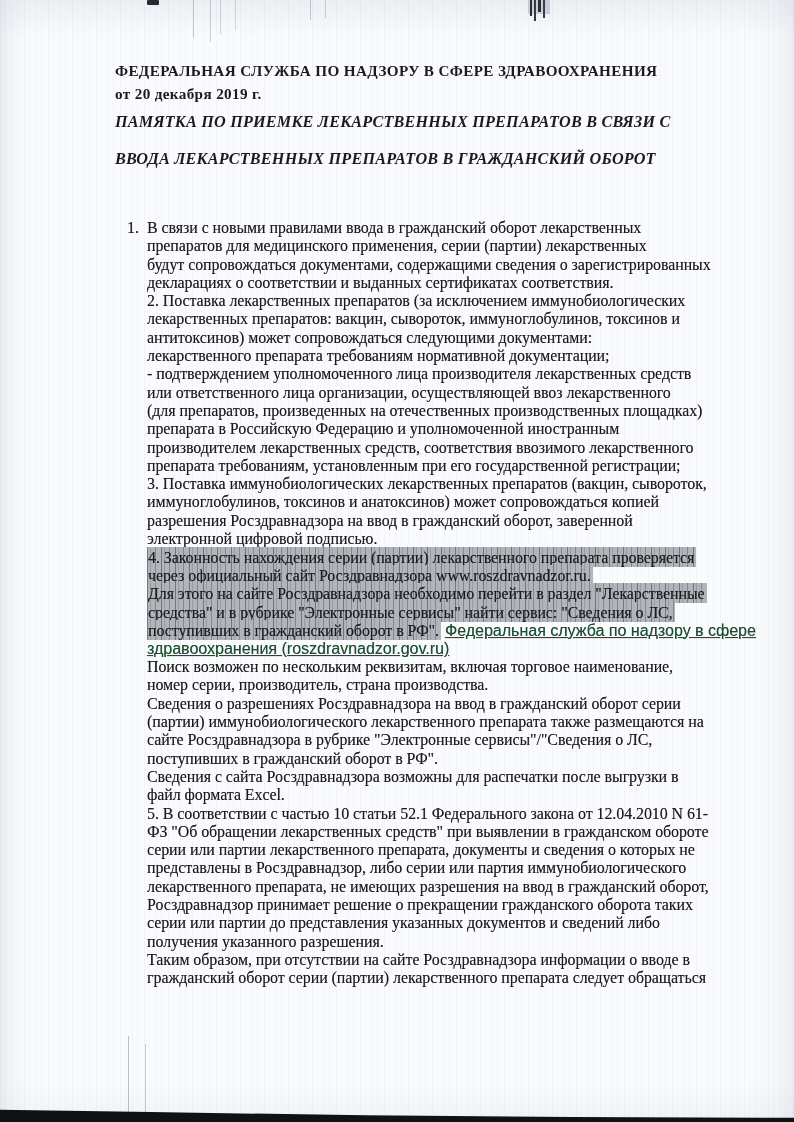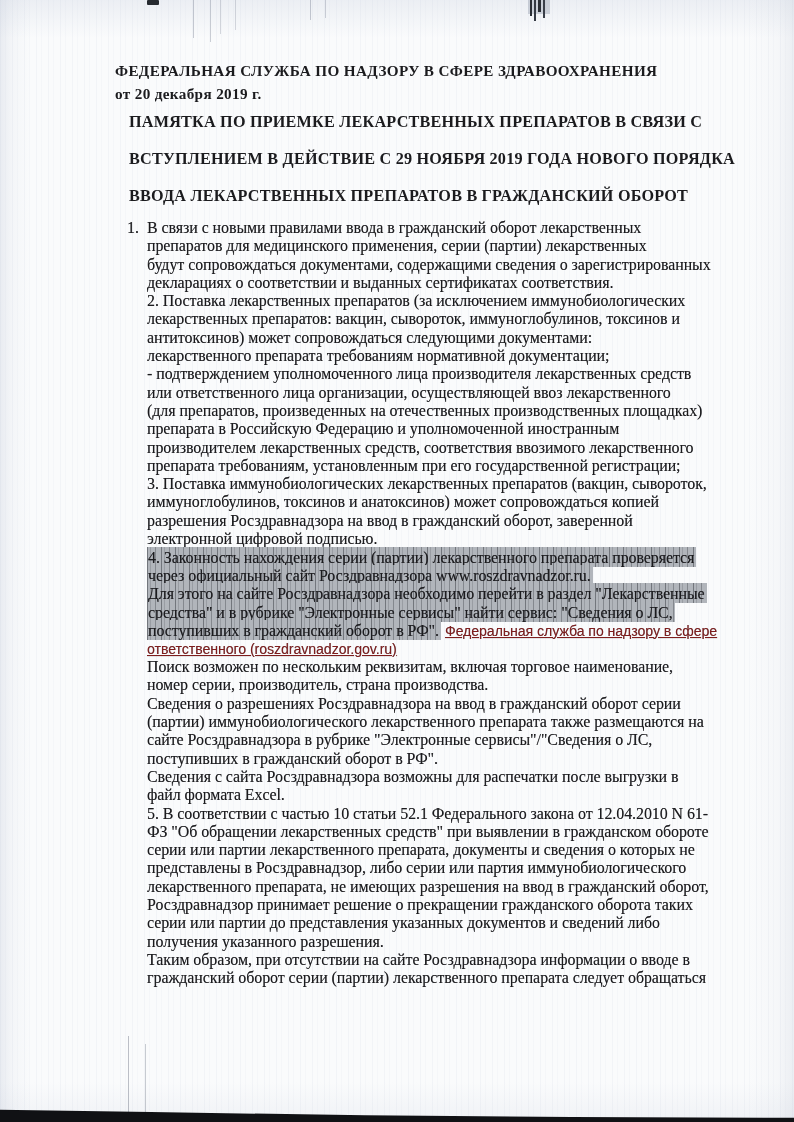--- a/index.html
+++ b/index.html
@@ -18,41 +18,41 @@
       linear-gradient(0deg, rgba(198,206,221,0.20) 0, rgba(198,206,221,0) 40px),
       repeating-linear-gradient(90deg, rgba(146,160,190,0.075) 0 1px, rgba(0,0,0,0) 1px 5px, rgba(146,160,190,0.05) 5px 6px, rgba(0,0,0,0) 6px 12px);
   }
   .streak{position:absolute;top:0;pointer-events:none;}
   .mark{position:absolute;pointer-events:none;}
   .bottom-edge{
     position:absolute;left:0;bottom:0;width:794px;height:16px;background:#101114;
     clip-path:polygon(0 24%, 19% 38%, 46% 58%, 72% 68%, 100% 74%, 100% 100%, 0 100%);
   }
   .header{position:absolute;left:115px;top:60px;font-weight:bold;font-size:15.2px;line-height:22.5px;letter-spacing:0.35px;}
-  .title{position:absolute;left:129px;top:112px;font-weight:bold;font-size:16.2px;letter-spacing:0.2px;}
+  .title{position:absolute;left:115px;top:112px;font-weight:bold;font-size:16.2px;letter-spacing:0.2px;font-style:italic;}
   .title-line{line-height:20px;margin-bottom:17px;white-space:pre;}
   .body-text{
     position:absolute;left:147px;top:219px;width:616px;
     font-size:15.8px;line-height:18.3px;
     text-shadow:0.2px 0.2px 0.35px rgba(27,27,32,0.5);
   }
   .line{position:relative;white-space:pre;height:18.3px;}
   .list-number{position:absolute;left:-20px;top:0;}
   .seg-highlight{
     background-color:#b1b5bb;
     background-image:repeating-linear-gradient(90deg,
       rgba(28,31,38,0.42) 0 1px, rgba(0,0,0,0) 1px 3px,
       rgba(28,31,38,0.16) 3px 4px, rgba(0,0,0,0) 4px 8px,
       rgba(28,31,38,0.30) 8px 9px, rgba(0,0,0,0) 9px 14px);
     padding:1.5px 2px 1.5px 1px;
     margin-top:42px;
   }
   .seg-link{
     font-family:"Liberation Sans","DejaVu Sans",sans-serif;
-    font-size:14px;color:#7f1d1d;text-decoration:underline;cursor:pointer;
+    font-size:16px;color:#14532d;text-decoration:underline;cursor:pointer;
   }
   .seg-normal{}
 </style>
 </head>
 <body>
 
 <div class="page">
 
   <div class="scan-texture"></div>
 
@@ -72,21 +72,20 @@
   <div class="mark" style="left:128px;top:1036px;width:1px;height:76px;background:rgba(70,78,96,0.35);"></div>
   <div class="mark" style="left:145px;top:1044px;width:1px;height:68px;background:rgba(70,78,96,0.28);"></div>
 
   <div class="header">
     <div>ФЕДЕРАЛЬНАЯ СЛУЖБА ПО НАДЗОРУ В СФЕРЕ ЗДРАВООХРАНЕНИЯ</div>
     <div>от 20 декабря 2019 г.</div>
   </div>
 
   <div class="title">
     <div class="title-line">ПАМЯТКА ПО ПРИЕМКЕ ЛЕКАРСТВЕННЫХ ПРЕПАРАТОВ В СВЯЗИ С</div>
-    <div class="title-line">ВСТУПЛЕНИЕМ В ДЕЙСТВИЕ С 29 НОЯБРЯ 2019 ГОДА НОВОГО ПОРЯДКА</div>
     <div class="title-line">ВВОДА ЛЕКАРСТВЕННЫХ ПРЕПАРАТОВ В ГРАЖДАНСКИЙ ОБОРОТ</div>
   </div>
 
   <div class="body-text">
       <div class="line"><span class="list-number">1.</span><span class="seg-normal">В связи с новыми правилами ввода в гражданский оборот лекарственных</span></div>
       <div class="line"><span class="seg-normal">препаратов для медицинского применения, серии (партии) лекарственных</span></div>
       <div class="line"><span class="seg-normal">будут сопровождаться документами, содержащими сведения о зарегистрированных</span></div>
       <div class="line"><span class="seg-normal">декларациях о соответствии и выданных сертификатах соответствия.</span></div>
       <div class="line"><span class="seg-normal">2. Поставка лекарственных препаратов (за исключением иммунобиологических</span></div>
       <div class="line"><span class="seg-normal">лекарственных препаратов: вакцин, сывороток, иммуноглобулинов, токсинов и</span></div>
@@ -100,21 +99,21 @@
       <div class="line"><span class="seg-normal">препарата требованиям, установленным при его государственной регистрации;</span></div>
       <div class="line"><span class="seg-normal">3. Поставка иммунобиологических лекарственных препаратов (вакцин, сывороток,</span></div>
       <div class="line"><span class="seg-normal">иммуноглобулинов, токсинов и анатоксинов) может сопровождаться копией</span></div>
       <div class="line"><span class="seg-normal">разрешения Росздравнадзора на ввод в гражданский оборот, заверенной</span></div>
       <div class="line"><span class="seg-normal">электронной цифровой подписью.</span></div>
       <div class="line"><span class="seg-highlight">4. Законность нахождения серии (партии) лекарственного препарата проверяется</span></div>
       <div class="line"><span class="seg-highlight">через официальный сайт Росздравнадзора www.roszdravnadzor.ru.</span></div>
       <div class="line"><span class="seg-highlight">Для этого на сайте Росздравнадзора необходимо перейти в раздел "Лекарственные</span></div>
       <div class="line"><span class="seg-highlight">средства" и в рубрике "Электронные сервисы" найти сервис: "Сведения о ЛС,</span></div>
       <div class="line"><span class="seg-highlight">поступивших в гражданский оборот в РФ".</span><span class="seg-normal"> </span><a class="seg-link">Федеральная служба по надзору в сфере</a></div>
-      <div class="line"><a class="seg-link">ответственного (roszdravnadzor.gov.ru)</a></div>
+      <div class="line"><a class="seg-link">здравоохранения (roszdravnadzor.gov.ru)</a></div>
       <div class="line"><span class="seg-normal">Поиск возможен по нескольким реквизитам, включая торговое наименование,</span></div>
       <div class="line"><span class="seg-normal">номер серии, производитель, страна производства.</span></div>
       <div class="line"><span class="seg-normal">Сведения о разрешениях Росздравнадзора на ввод в гражданский оборот серии</span></div>
       <div class="line"><span class="seg-normal">(партии) иммунобиологического лекарственного препарата также размещаются на</span></div>
       <div class="line"><span class="seg-normal">сайте Росздравнадзора в рубрике "Электронные сервисы"/"Сведения о ЛС,</span></div>
       <div class="line"><span class="seg-normal">поступивших в гражданский оборот в РФ".</span></div>
       <div class="line"><span class="seg-normal">Сведения с сайта Росздравнадзора возможны для распечатки после выгрузки в</span></div>
       <div class="line"><span class="seg-normal">файл формата Excel.</span></div>
       <div class="line"><span class="seg-normal">5. В соответствии с частью 10 статьи 52.1 Федерального закона от 12.04.2010 N 61-</span></div>
       <div class="line"><span class="seg-normal">ФЗ "Об обращении лекарственных средств" при выявлении в гражданском обороте</span></div>

